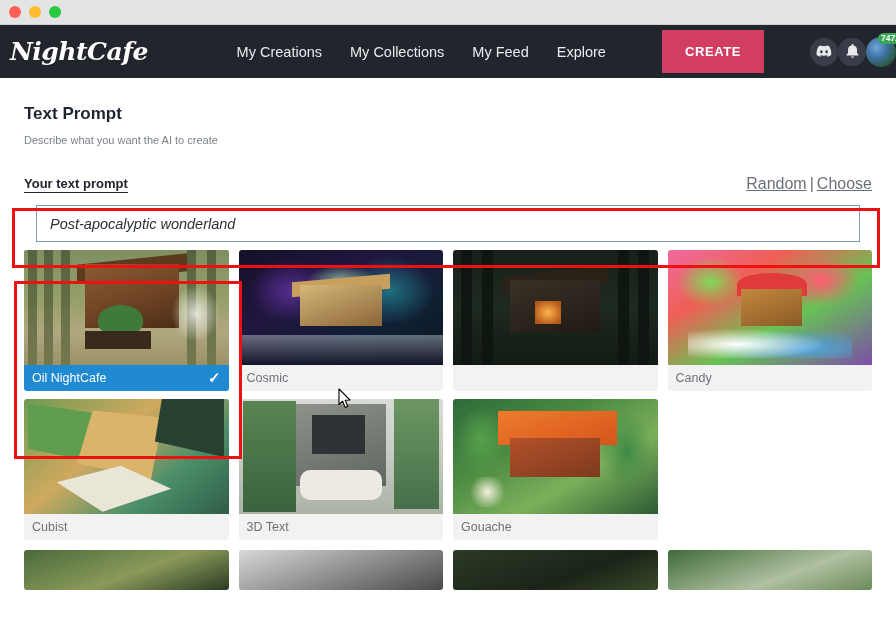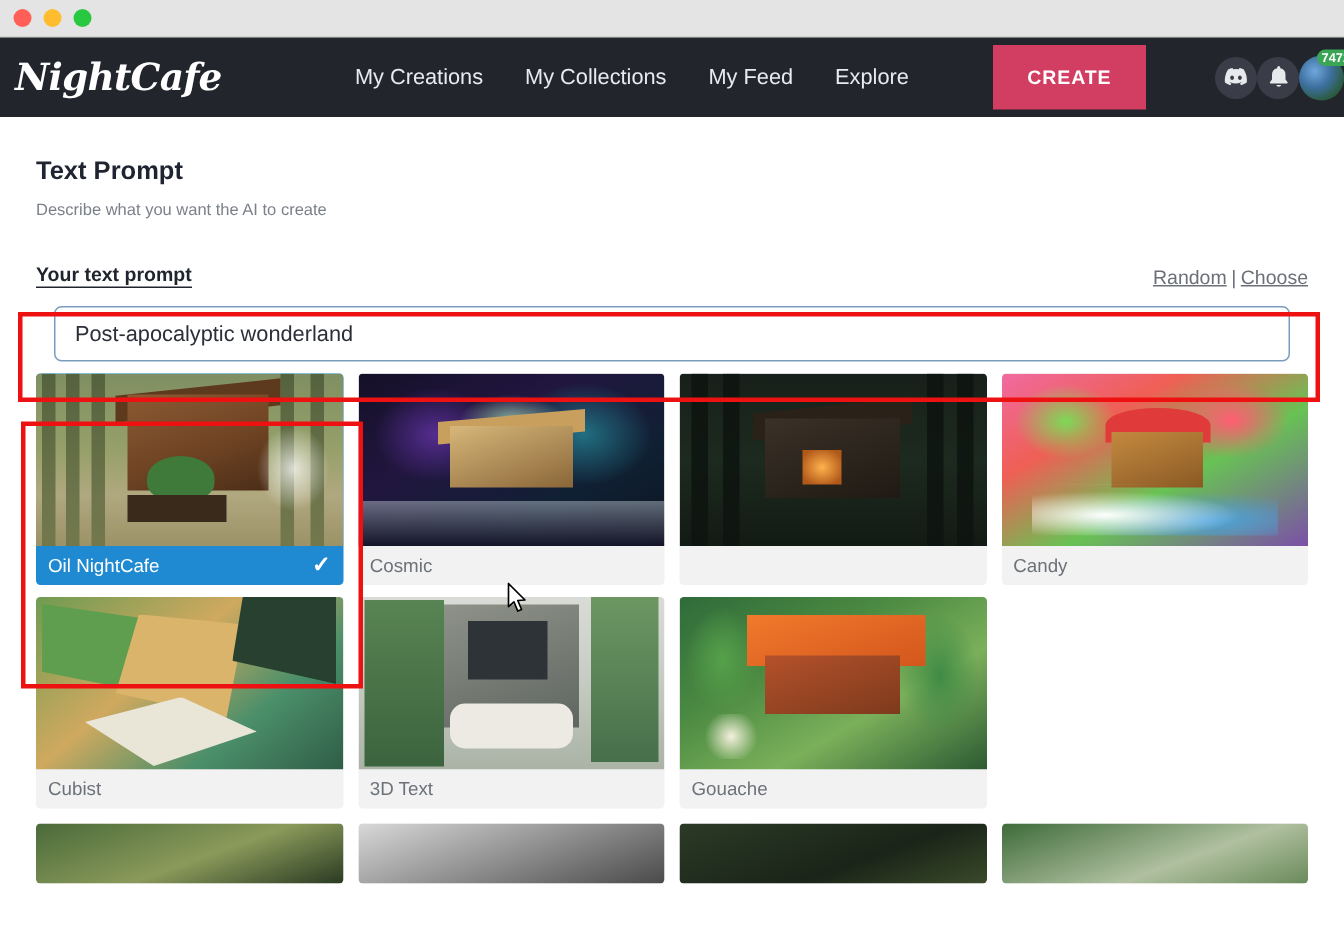--- a/index.html
+++ b/index.html
@@ -124,40 +124,41 @@
     justify-content: space-between;
     margin-top: 29px;
   }
   .prompt-label {
     font-size: 13px;
     font-weight: bold;
     color: #20242d;
     border-bottom: 1px solid #20242d;
     padding-bottom: 1px;
   }
-  .prompt-actions { font-size: 13px; color: #6b7078; white-space: nowrap; }
+  .prompt-actions { font-size: 16px; color: #6b7078; white-space: nowrap; }
   .prompt-actions a {
     color: #6b7078;
     text-decoration: underline;
     cursor: pointer;
   }
   .sep { margin: 0 3px; }
 
   .prompt-input-wrap { margin-top: 12px; padding: 0 12px; }
   .prompt-input {
     width: 100%;
     height: 37px;
     border: 1px solid #7a9dbd;
-    border-radius: 5px;
+    border-radius: 0;
     padding: 8px 13px;
     font-size: 14.5px;
     color: #2b2f38;
     font-family: "Liberation Sans", sans-serif;
     outline: none;
     background: #fff;
+    font-style: italic;
   }
 
   
   .choose-label {
     font-size: 13.5px;
     font-weight: bold;
     color: #20242d;
     margin-top: 18px;
     margin-left: 2px;
   }

